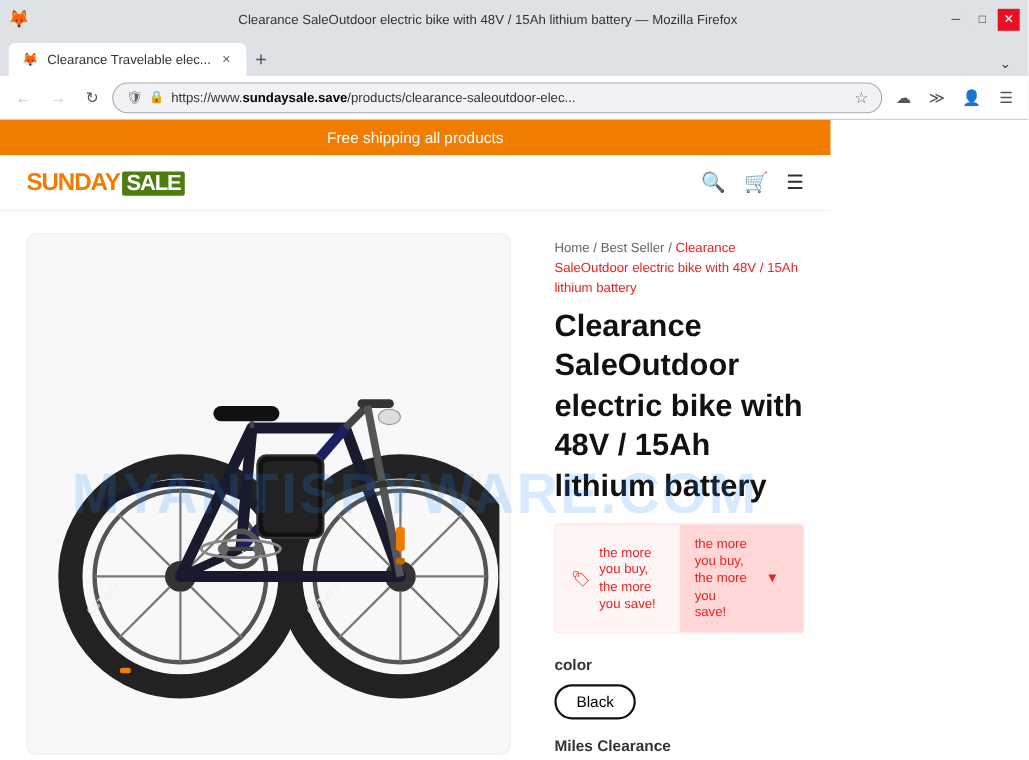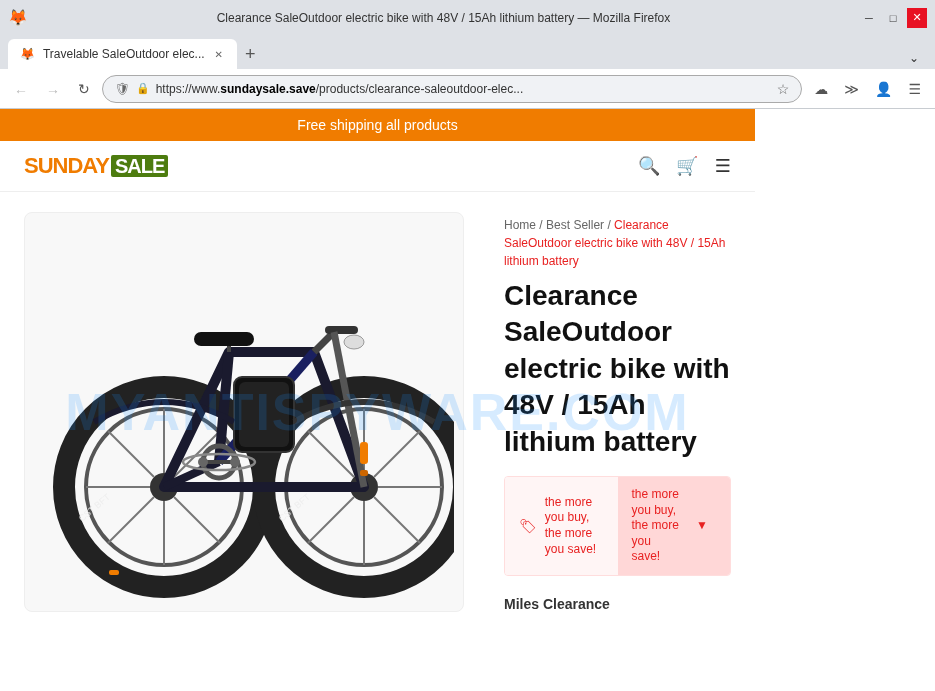--- a/index.html
+++ b/index.html
@@ -89,21 +89,21 @@
     <div class="window-controls">
       <button class="win-btn">─</button>
       <button class="win-btn">□</button>
       <button class="win-btn close">✕</button>
     </div>
   </div>
 
   <div class="tab-bar">
     <div class="tab">
       <span style="font-size:12px;">🦊</span>
-      <span class="tab-title">Travelable SaleOutdoor elec...</span>
+      <span class="tab-title">Clearance Travelable elec...</span>
       <span class="tab-close">✕</span>
     </div>
     <button class="new-tab-btn">+</button>
     <button class="tab-overflow">⌄</button>
   </div>
 
   <div class="address-bar">
     <button class="nav-btn disabled">←</button>
     <button class="nav-btn disabled">→</button>
     <button class="nav-btn">↻</button>
@@ -234,17 +234,23 @@
         <div class="discount-item">
           <span class="discount-icon">🏷</span>
           <span>the more you buy, the more you save!</span>
         </div>
         <div class="discount-item active">
           <span>the more you buy, the more you save!</span>
           <span class="discount-arrow">▼</span>
         </div>
       </div>
 
+      <div class="color-section">
+        <div class="color-label">color</div>
+        <div class="color-options">
+          <button class="color-option selected">Black</button>
+        </div>
+      </div>
 
       <div class="miles-label">Miles Clearance</div>
     </div>
   </div>
 </div>
 
 </body></html>

